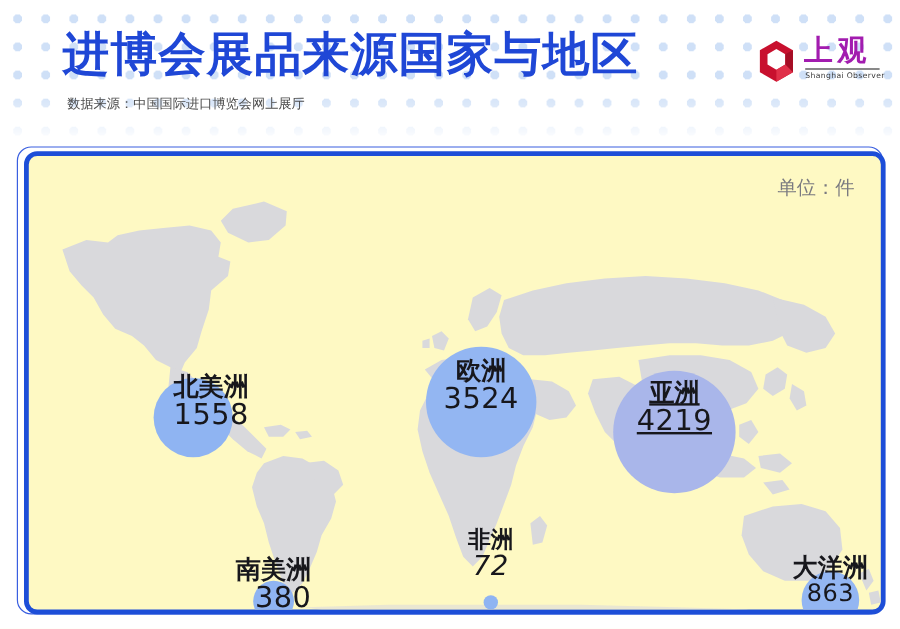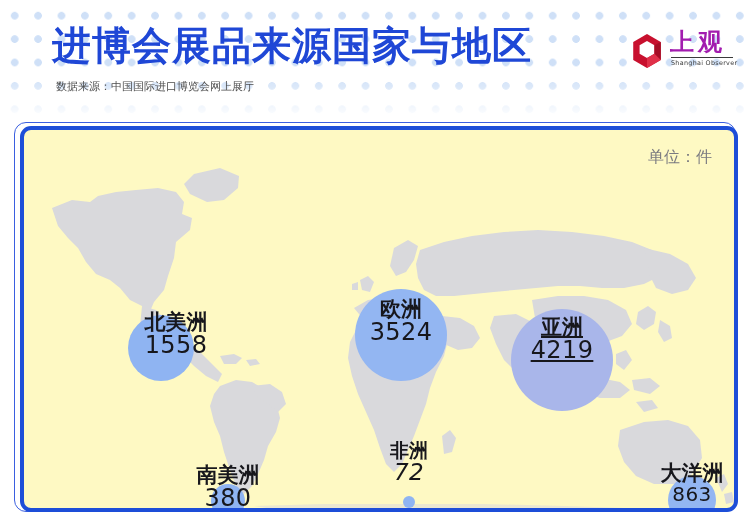--- a/index.html
+++ b/index.html
@@ -245,21 +245,21 @@
         <span class="vl" style="font-size: 24px;">3524</span>
       </div>
       <div class="lbl" style="left: 538px; top: 186px; text-decoration: underline;">
         <span class="nm" style="font-size: 21px;">亚洲</span>
         <span class="vl" style="font-size: 24px;">4219</span>
       </div>
       <div class="lbl" style="left: 668px; top: 332px;">
         <span class="nm" style="font-size: 21px;">大洋洲</span>
         <span class="vl" style="font-size: 20px;">863</span>
       </div>
-      <div class="lbl" style="left: 204px; top: 334px;">
+      <div class="lbl" style="left: 204px; top: 334px; text-align: right;">
         <span class="nm" style="font-size: 21px;">南美洲</span>
         <span class="vl" style="font-size: 24px;">380</span>
       </div>
       <div class="lbl" style="left: 385px; top: 310px;">
         <span class="nm" style="font-size: 19px;">非洲</span>
         <span class="vl" style="font-size: 23px; font-style: italic;">72</span>
       </div>
     </div>
 
   </div>

